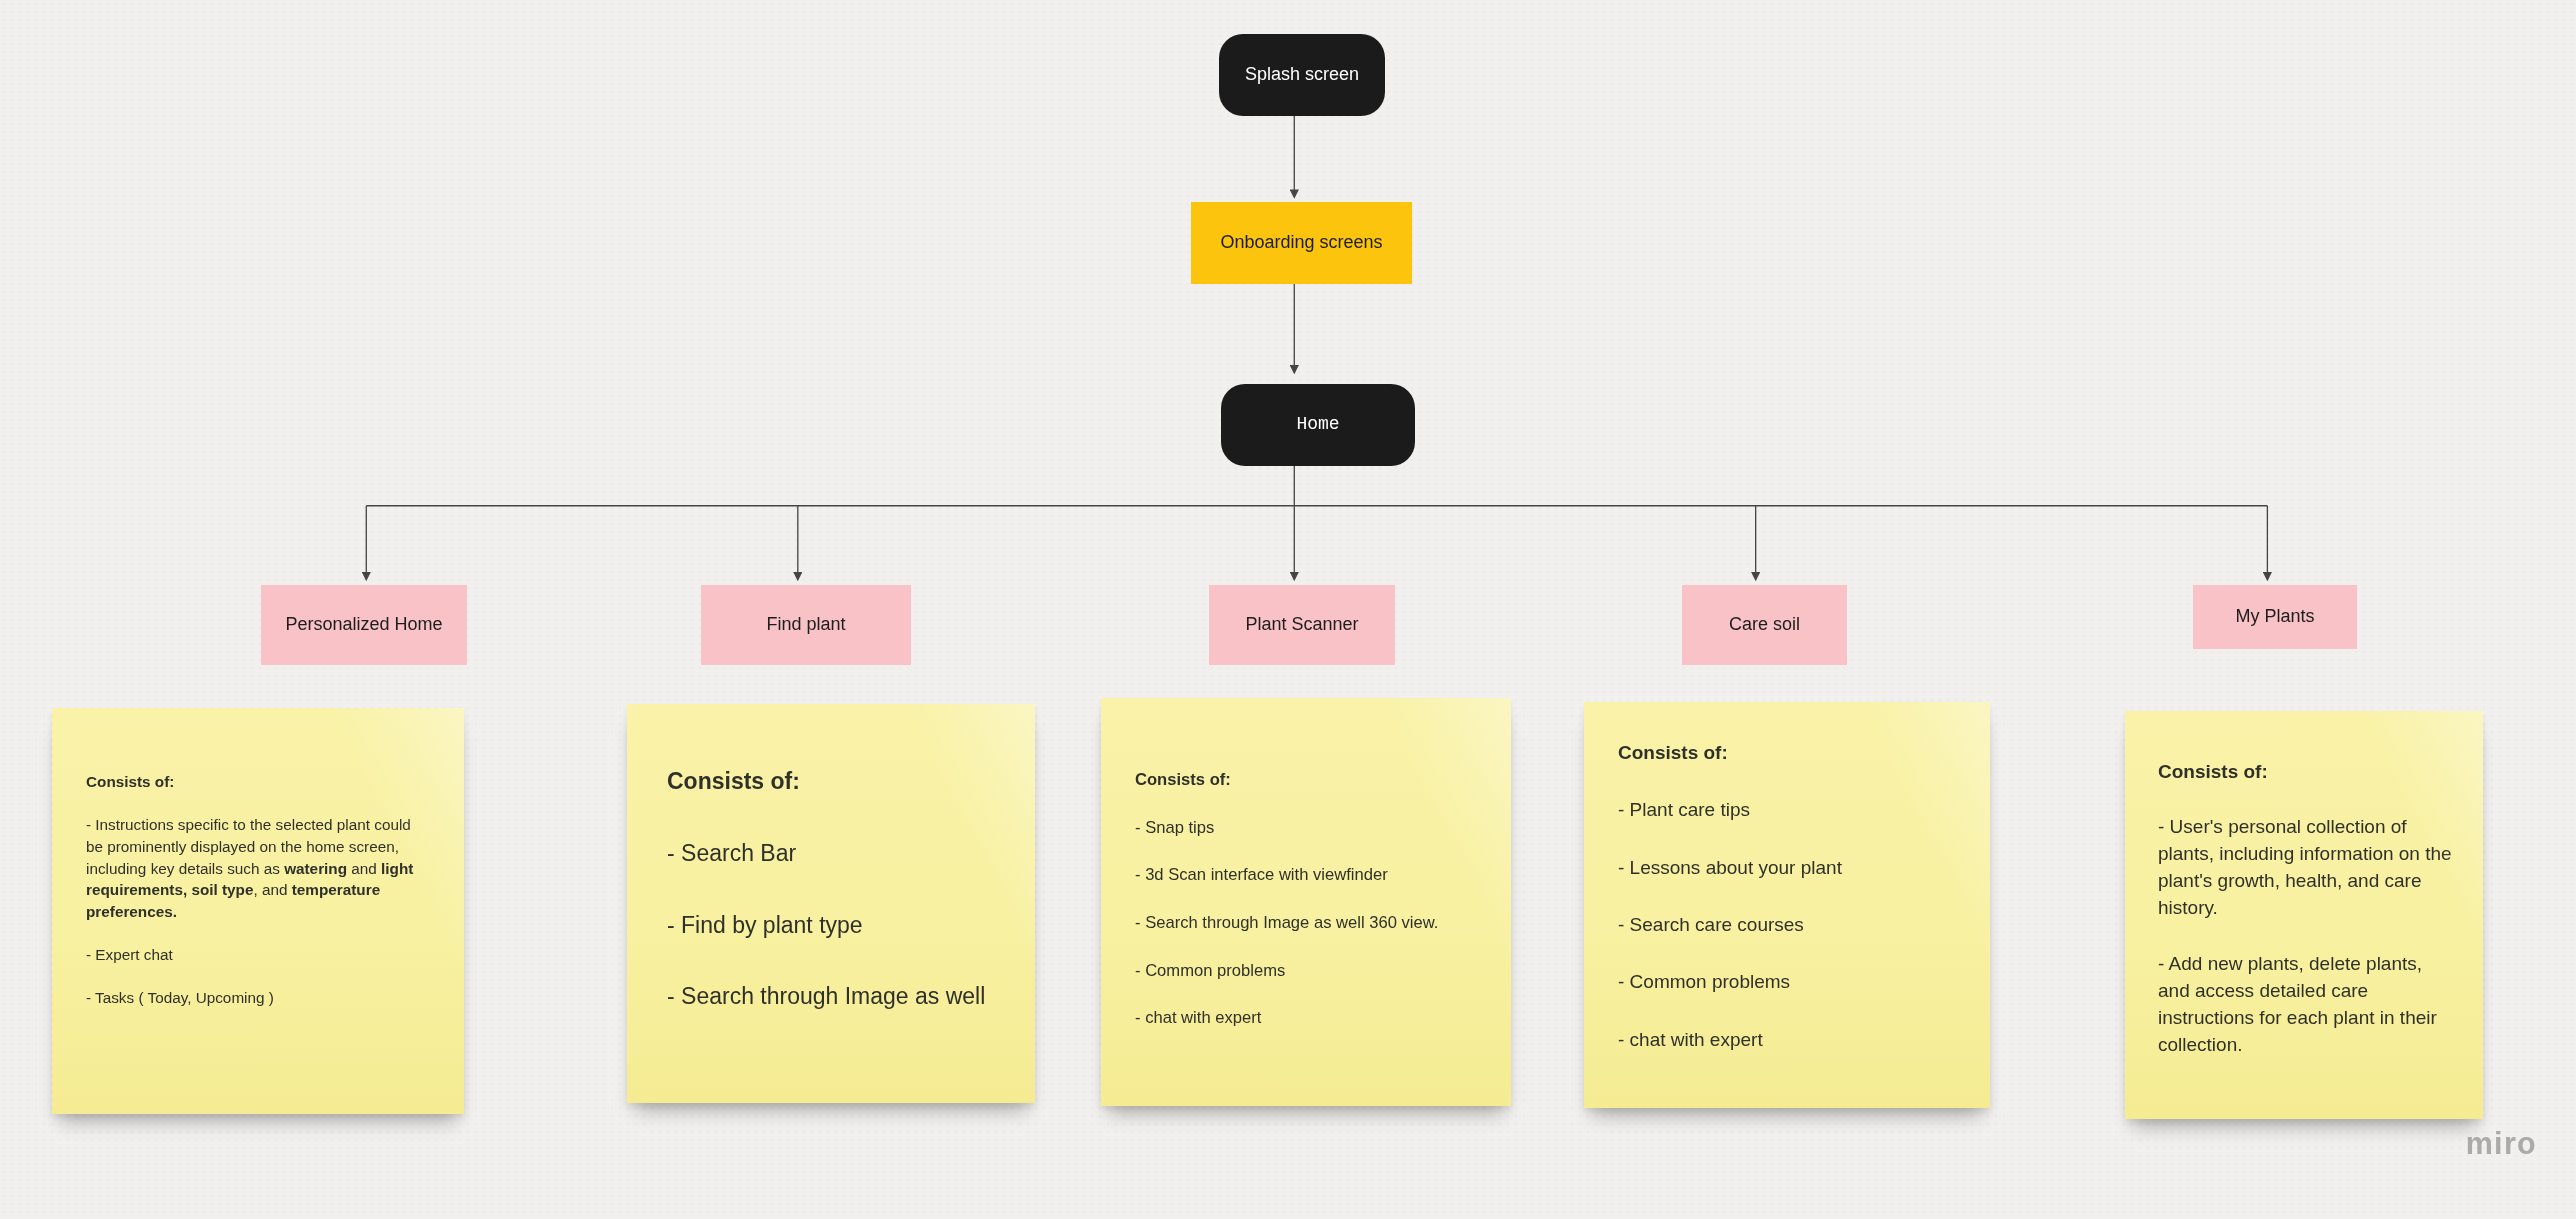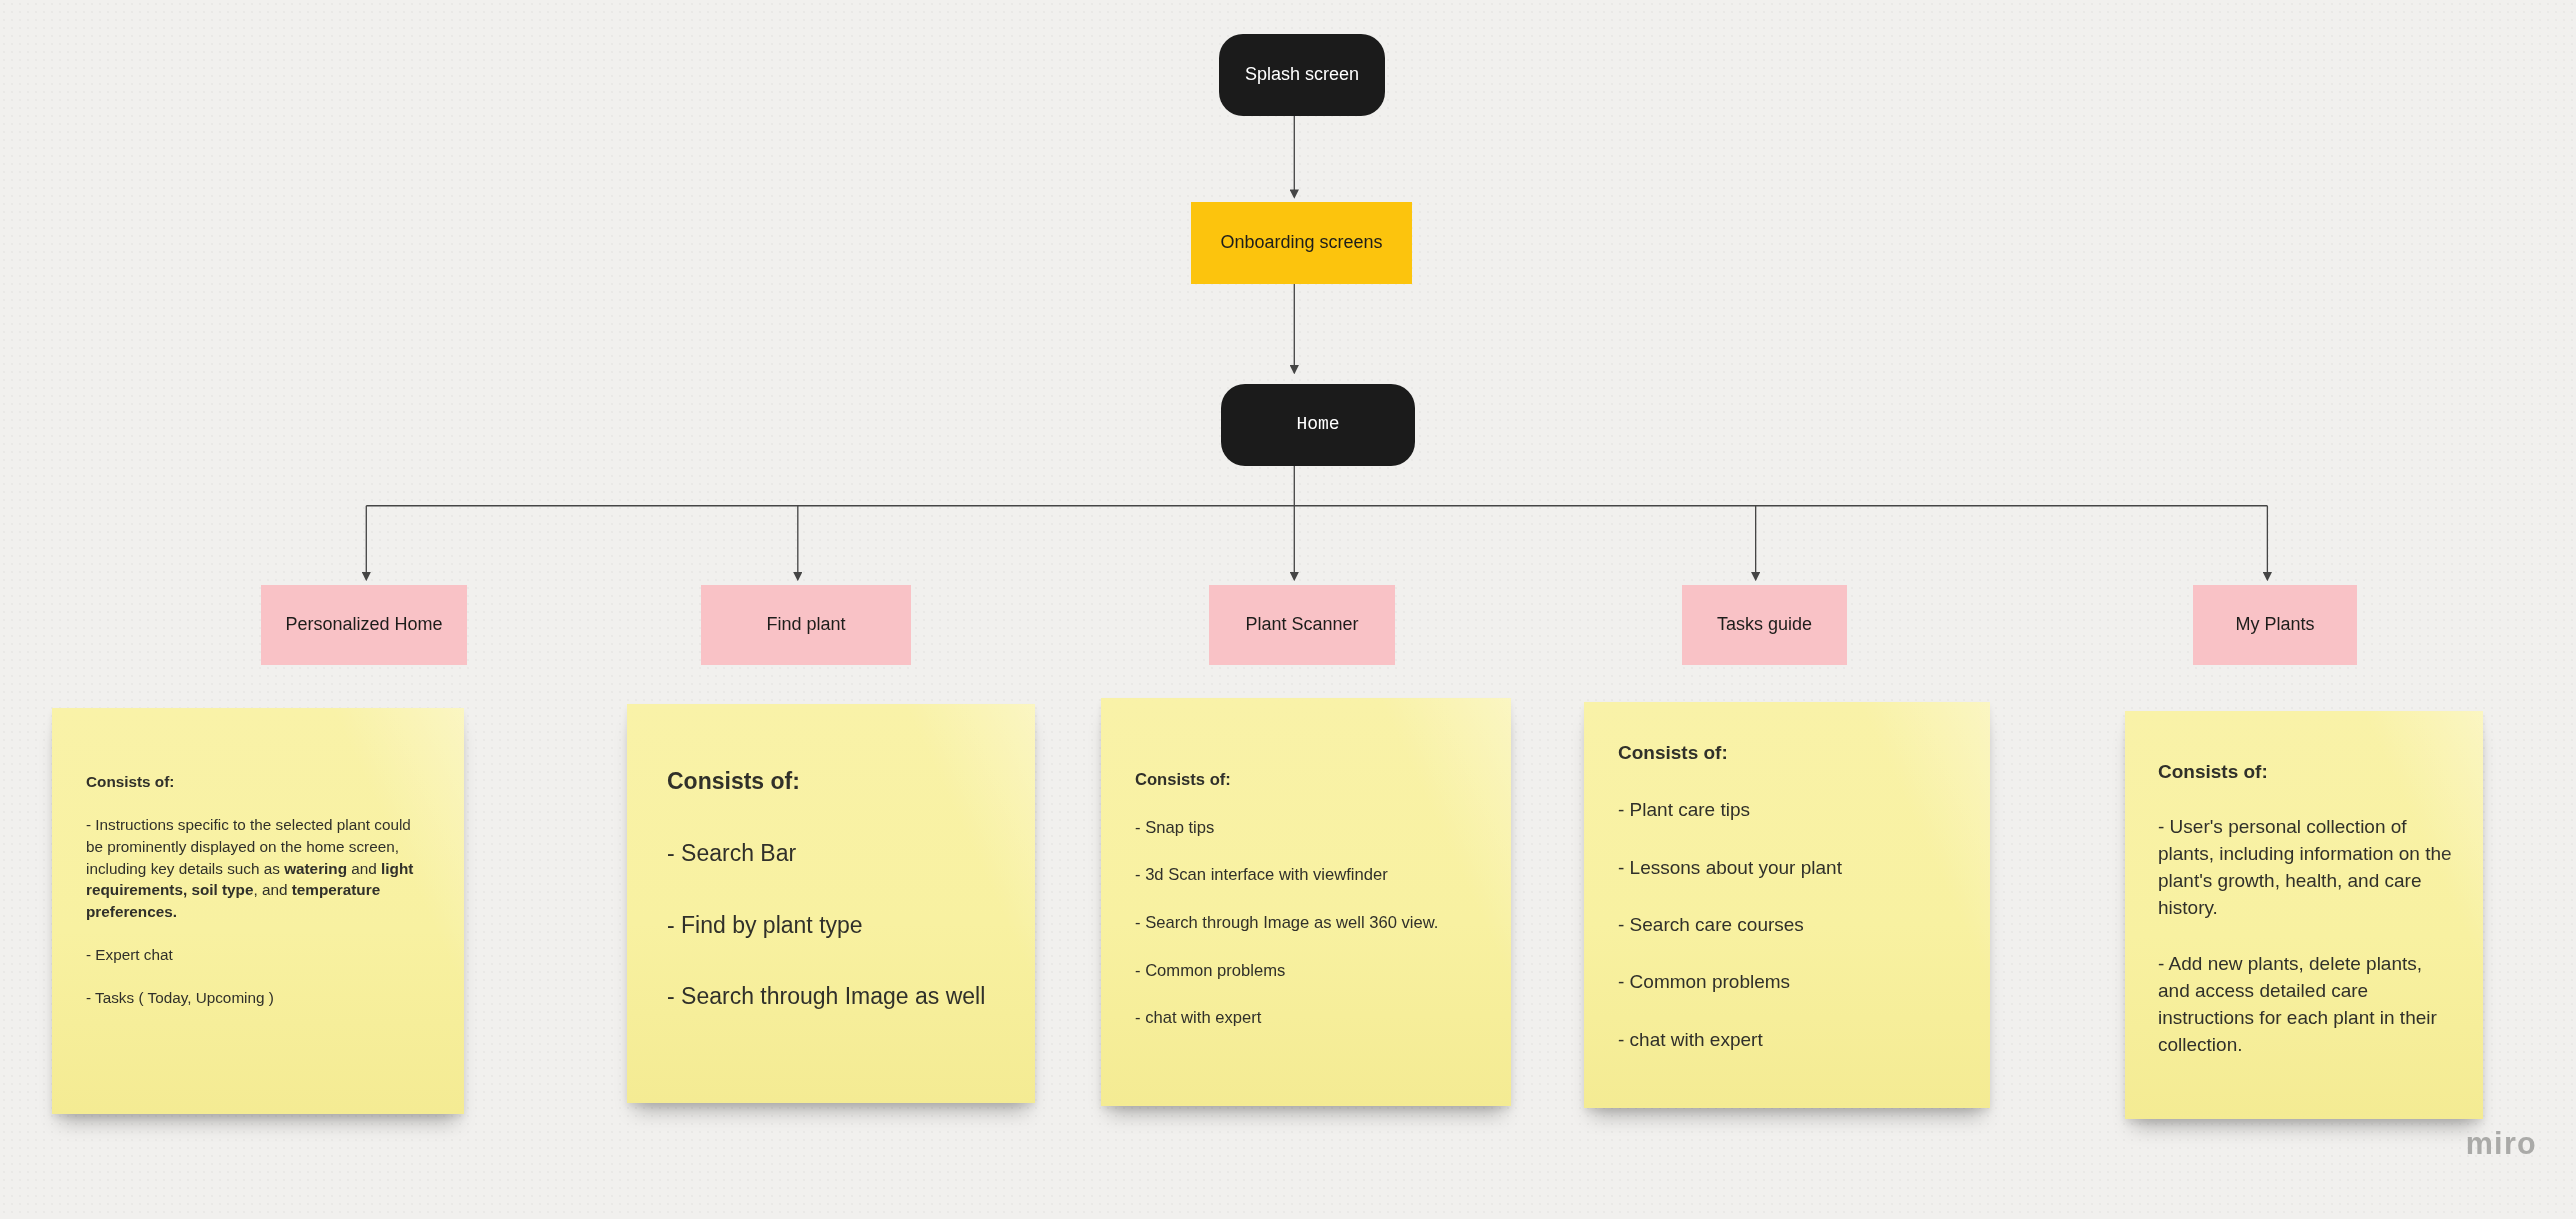--- a/index.html
+++ b/index.html
@@ -52,21 +52,21 @@
     background: #f9c2c6;
     color: #1d1d1b;
   }
   .node.splash     { left: 1211px; top: 34px;  width: 166px; height: 82px; }
   .node.onboarding { left: 1183px; top: 202px; width: 221px; height: 82px; }
   .node.home       { left: 1213px; top: 384px; width: 194px; height: 82px; font-family: Liberation Mono, monospace; }
   .node.b1 { left: 253px;  top: 585px; width: 206px; height: 80px; }
   .node.b2 { left: 693px; top: 585px; width: 210px; height: 80px; }
   .node.b3 { left: 1201px; top: 585px; width: 186px; height: 80px; }
   .node.b4 { left: 1674px; top: 585px; width: 165px; height: 80px; }
-  .node.b5 { left: 2185px; top: 585px; width: 164px; height: 80px; }
+  .node.b5 { left: 2185px; top: 585px; width: 164px; height: 64px; }
 
   .sticky {
     position: absolute;
     box-sizing: border-box;
     background: linear-gradient(180deg, #f9f2a8 0%, #f8f1a1 55%, #f4eb93 100%);
     color: #30302a;
     box-shadow: 0 14.6px 18.6px -8px rgba(0,0,0,0.28), 0 4px 6.6px rgba(0,0,0,0.07);
     line-height: 1.42;
   }
   .sticky::after {
@@ -140,21 +140,21 @@
   <div class="node pink b1">
     <span>Personalized Home</span>
   </div>
   <div class="node pink b2">
     <span>Find plant</span>
   </div>
   <div class="node pink b3">
     <span>Plant Scanner</span>
   </div>
   <div class="node pink b4">
-    <span>Tasks guide</span>
+    <span>Care soil</span>
   </div>
   <div class="node pink b5">
     <span>My Plants</span>
   </div>
 
   <div class="sticky s1">
     <div class="sticky-title">Consists of:</div>
     <div class="sticky-body">
         <div class="sticky-item"><span>- Instructions specific to the selected plant could be prominently displayed on the home screen, including key details such as </span><span class="bold">watering</span><span> and </span><span class="bold">light requirements, soil type</span><span>, and </span><span class="bold">temperature preferences.</span></div>
         <div class="sticky-item"><span>- Expert chat</span></div>

